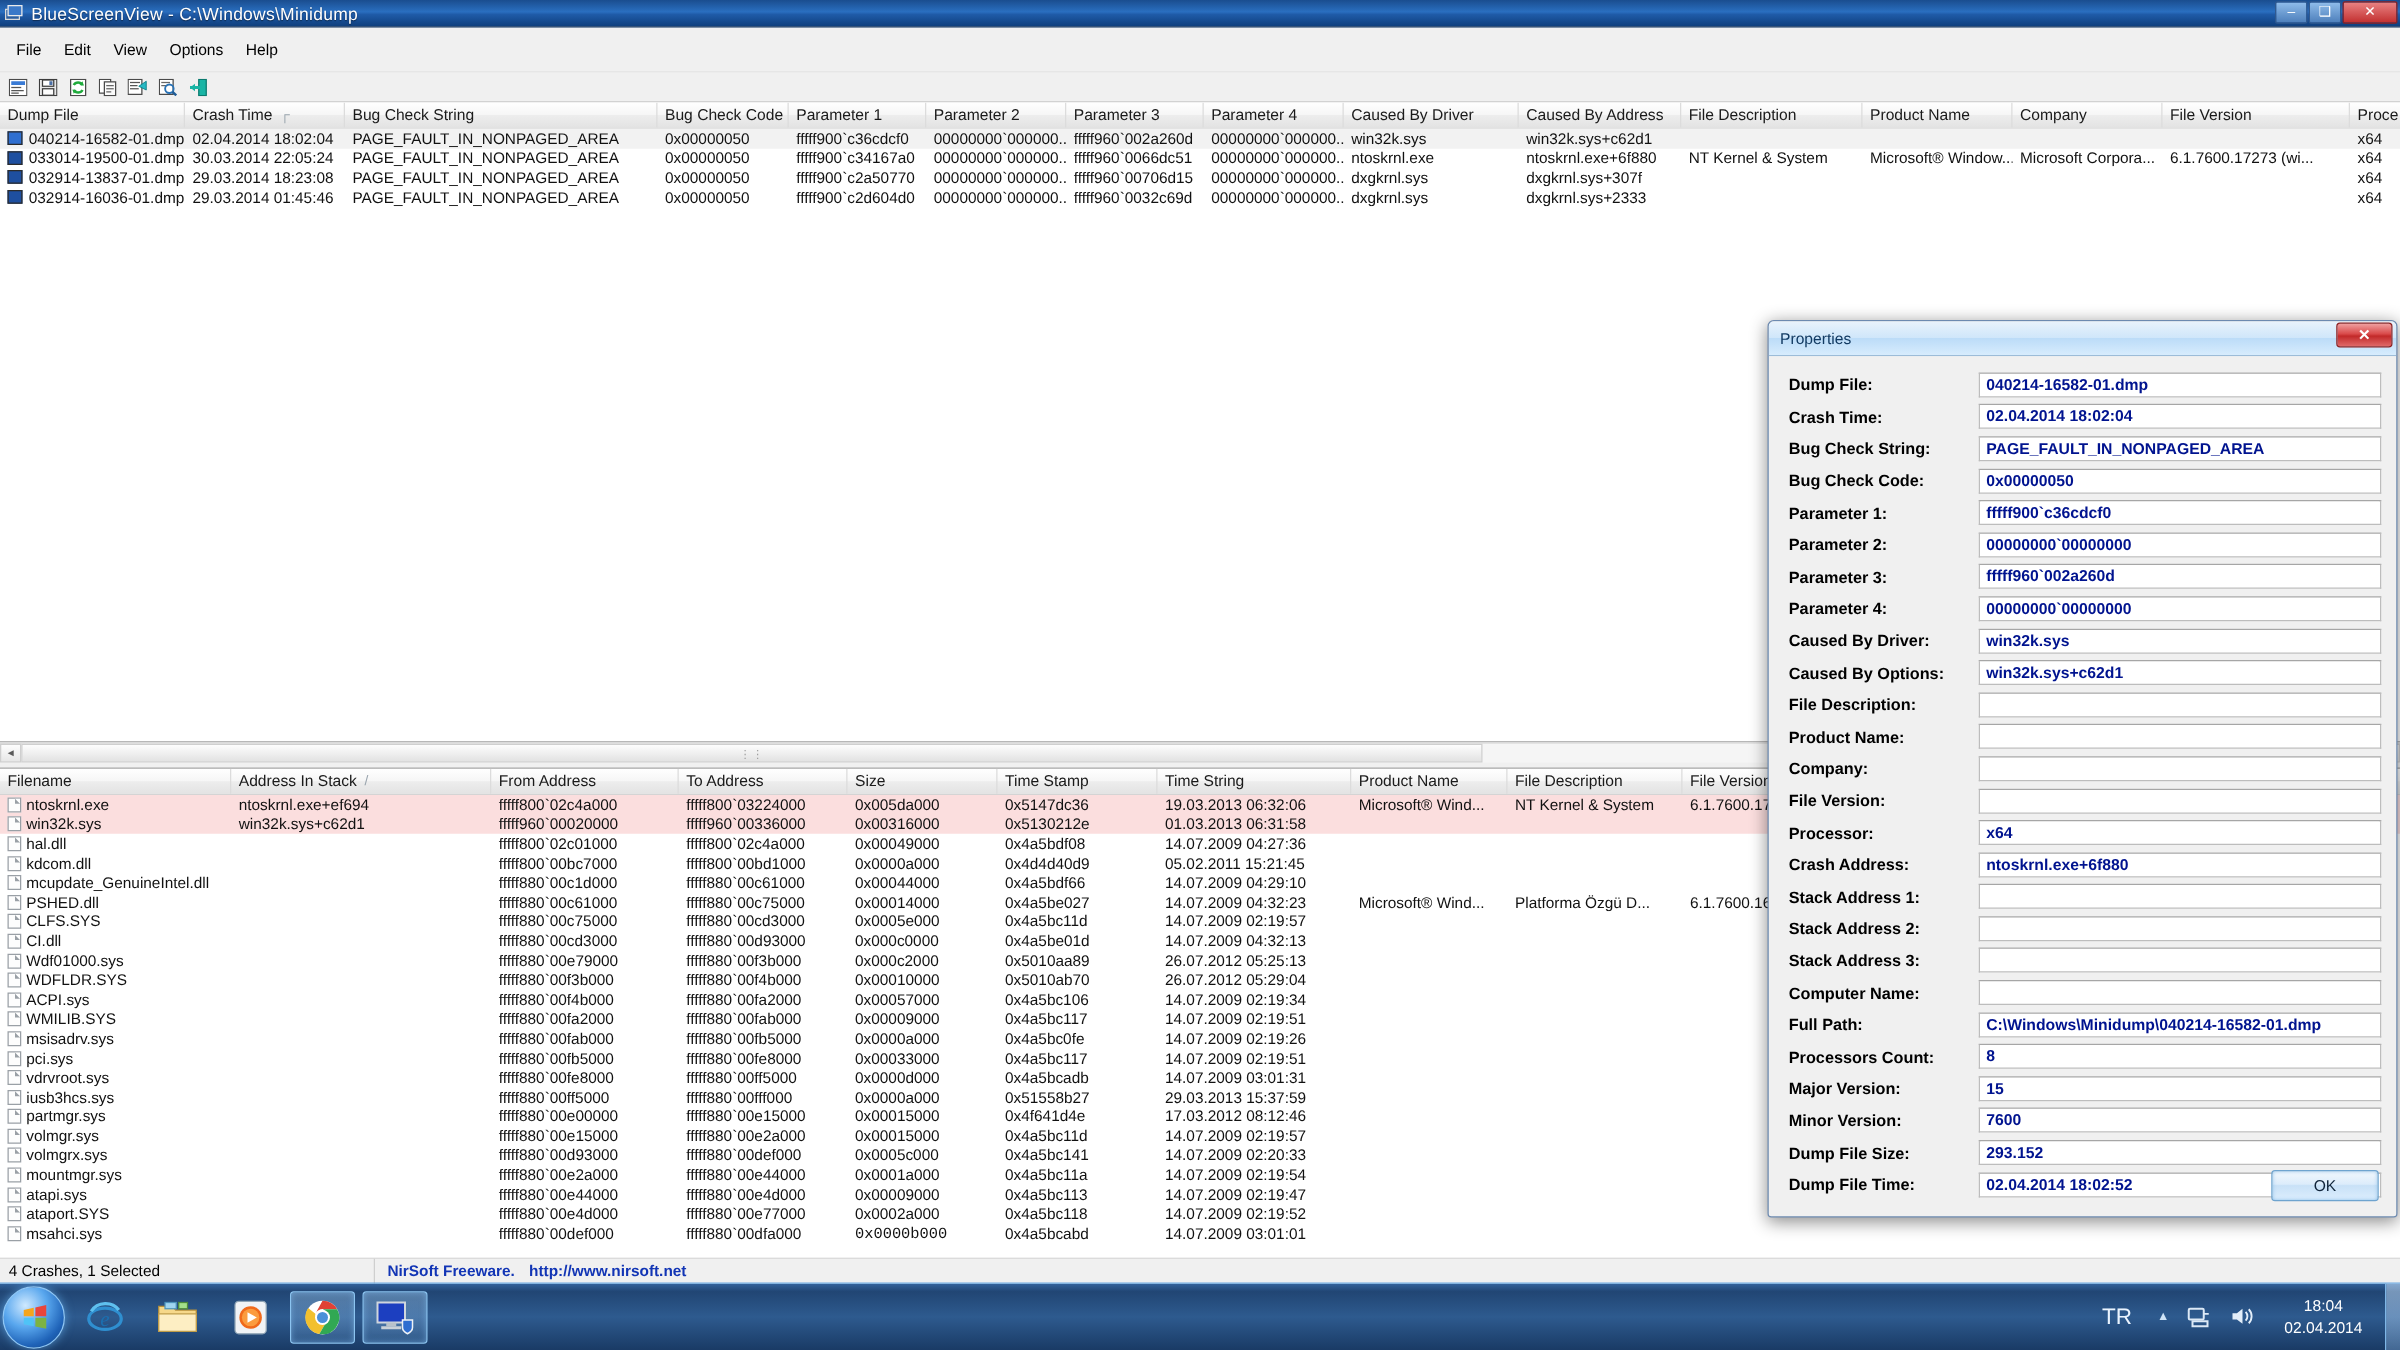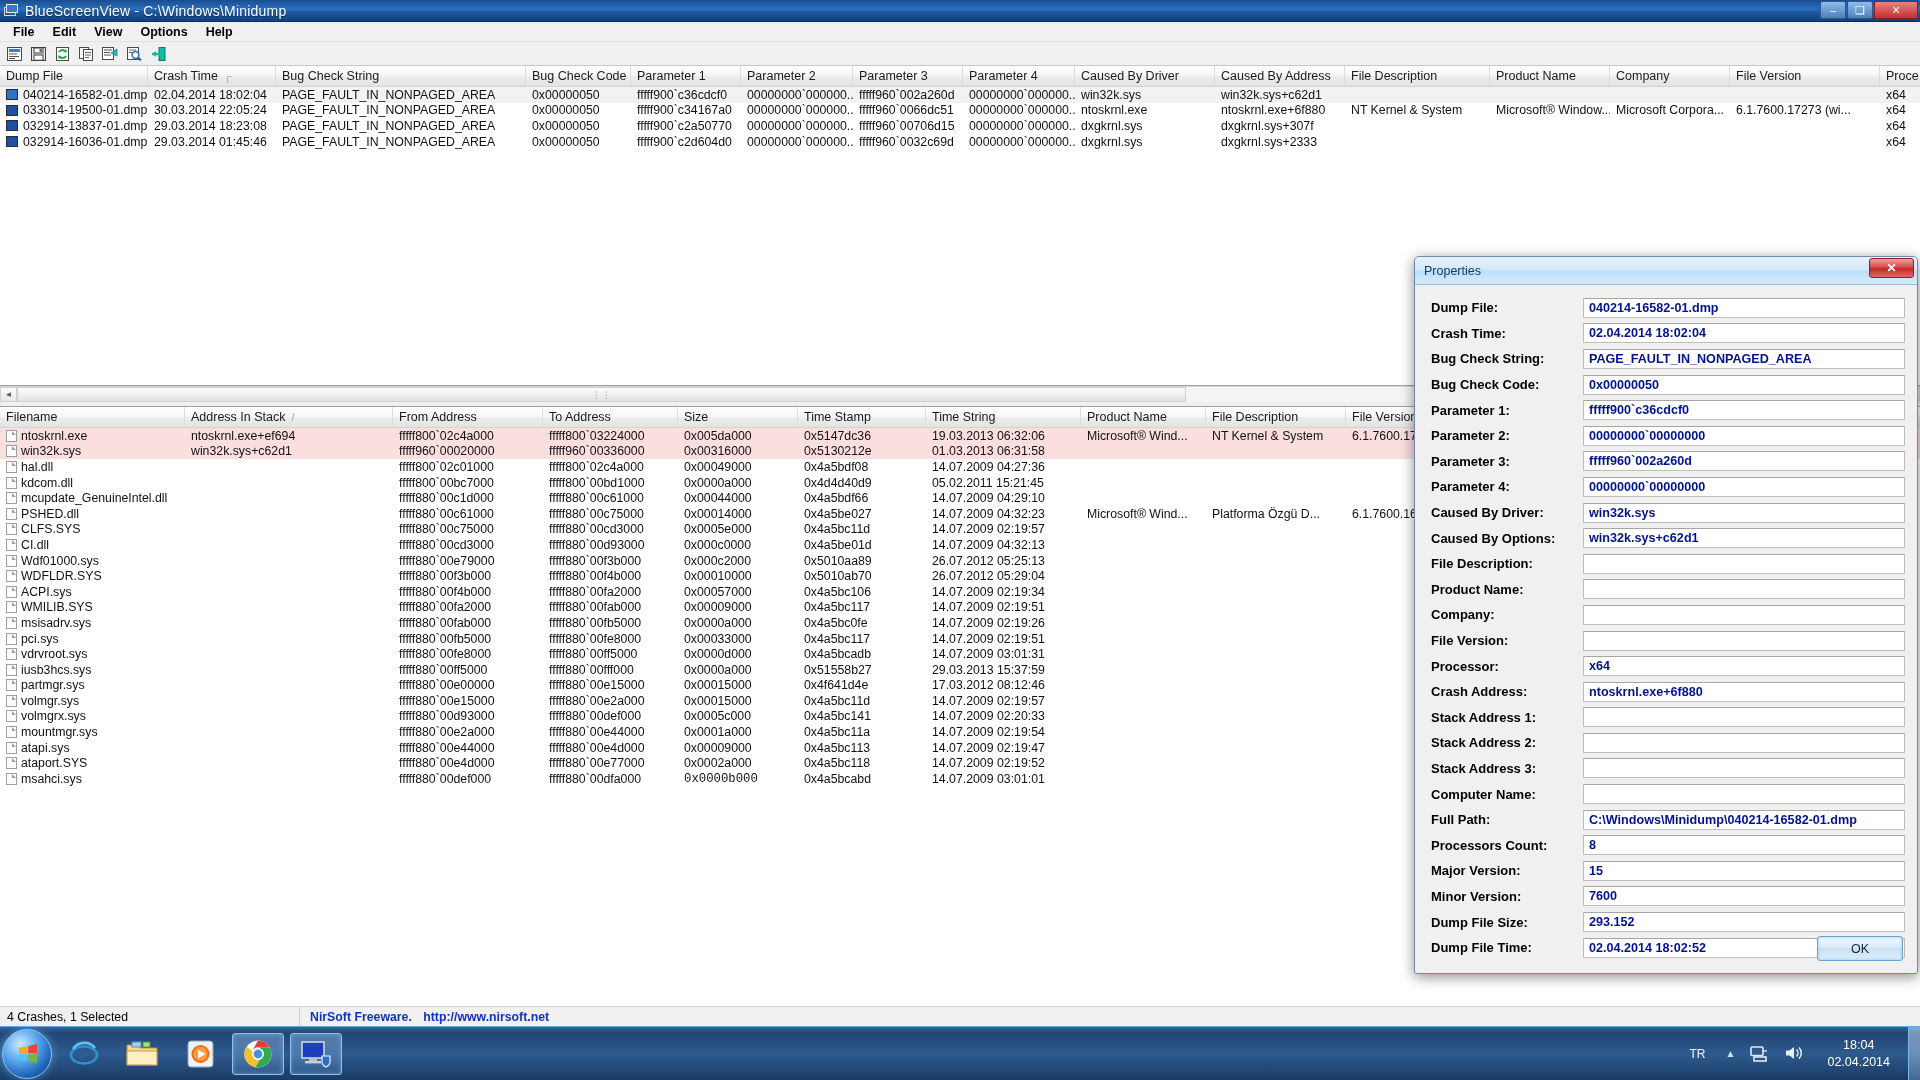--- a/index.html
+++ b/index.html
@@ -60,26 +60,25 @@
     line-height: 1;
   }
   .tb-btn.close {
     width: 44px;
     background: linear-gradient(to bottom,#e98282,#c23030);
     border-color: #8e1f1f;
   }
 
   
   #menubar {
-    height: 20px;
+    height: 36px;
     background: #f0f0f0;
     display: flex; align-items: center;
     padding-left: 4px;
     border-bottom: 1px solid #e2e2e2;
-    font-weight: bold;
   }
   .menu-item {
     padding: 2px 9px; font-size: 12.5px; color: #000;
     cursor: default;
   }
 
   
   #toolbar {
     height: 24px;
     background: #f0f0f0;
@@ -284,21 +283,21 @@
   }
   .tb-item.active {
     background: linear-gradient(to bottom, rgba(180,220,255,.35), rgba(110,170,230,.22));
     border: 1px solid #8cc4f0;
     box-shadow: 0 0 5px rgba(140,200,250,.5) inset;
   }
   #tray {
     margin-left: auto; display:flex; align-items:center; height:54px;
     padding-right: 0;
   }
-  #tray .lang { color:#eaf4ff; font-size:12px; padding: 0 12px; }
+  #tray .lang { color:#eaf4ff; font-size:18px; padding: 0 12px; }
   #tray .arrow { color:#cfe4f7; font-size:10px; padding: 0 8px; }
   #tray .tico { width:22px;height:22px; margin:0 6px; position:relative; }
   #clock {
     color:#ffffff; font-size:12.5px; text-align:center;
     line-height:17px; padding: 0 12px; margin-left: 4px;
   }
   #showdesktop {
     width: 12px; height: 54px;
     background: linear-gradient(to bottom, rgba(200,225,250,.55), rgba(140,185,230,.35));
     border-left: 1px solid #7fb6e6;
@@ -387,21 +386,21 @@
     </div>
     <div class="tool-btn">
       <svg width="15" height="14" viewBox="0 0 15 14">
           <rect x="8" y="0.5" width="6" height="13" fill="#19b5a5" stroke="#0b7a6f"></rect>
           <line x1="1" y1="7" x2="9" y2="7" stroke="#19b5a5" stroke-width="2.4"></line>
           <path d="M1 7 L5 4 L5 10 Z" fill="#19b5a5"></path>
         </svg>
     </div>
   </div>
 
-  <div class="listview" id="crash-listview" style="height:320px; margin:0; border-left:none; border-right:none; border-top:none;">
+  <div class="listview" id="crash-listview" style="height:512px; margin:0; border-left:none; border-right:none; border-top:none;">
     <div class="lv-header" id="crash-header">
         <div class="lv-th" style="width: 148px; flex: 0 0 148px;">
           <span>Dump File</span>
         </div>
         <div class="lv-th" style="width: 128px; flex: 0 0 128px;">
           <span>Crash Time</span>
           <span class="sortmark">┌</span>
         </div>
         <div class="lv-th" style="width: 250px; flex: 0 0 250px;">
           <span>Bug Check String</span>

